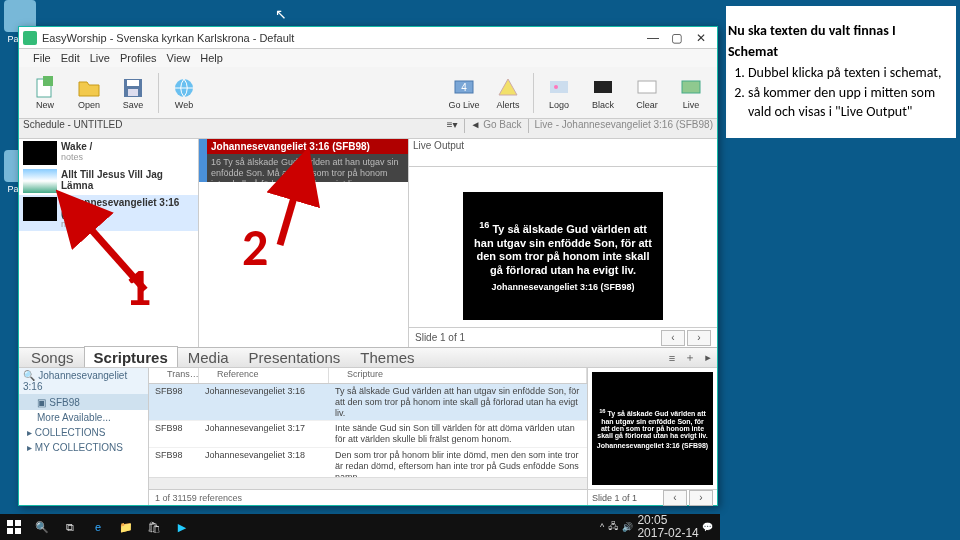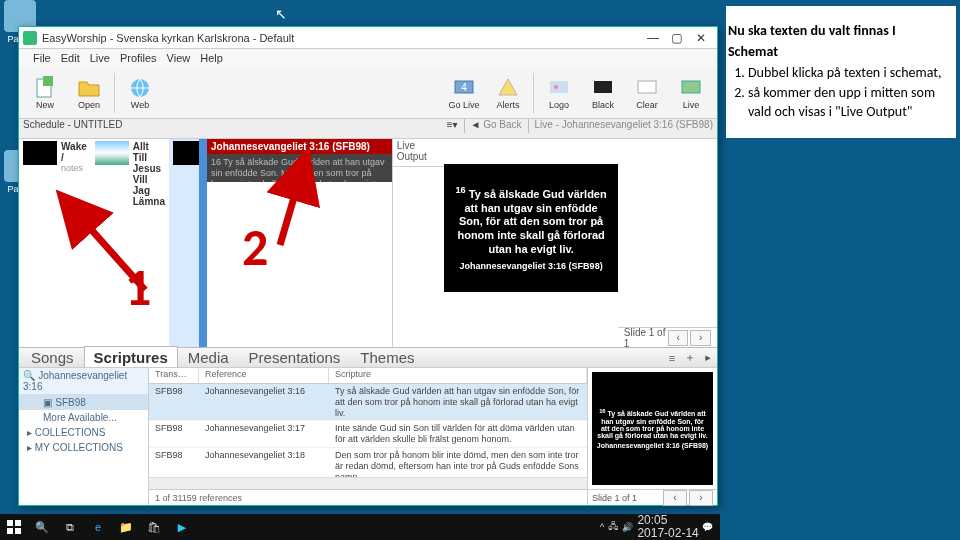--- a/index.html
+++ b/index.html
@@ -18,21 +18,21 @@
   .tbtn { width: 44px; height: 48px; display: flex; flex-direction: column; align-items: center; justify-content: center; font-size: 9px; color: #333; }
   .tbtn svg { width: 24px; height: 24px; }
   .tool-sep { width: 1px; height: 40px; background: #ccc; margin: 0 3px; }
   .tool-spacer { flex: 1; }
   
   .schedbar { height: 20px; background: #eee; border-bottom: 1px solid #ccc; display: flex; align-items: flex-start; padding: 0 4px; font-size: 10px; color: #444; }
   .schedbar .sep { width: 1px; height: 14px; background: #bbb; margin: 0 6px; }
   .schedbar .grey { color: #888; }
   
   .main-split { flex: 1; display: flex; min-height: 0; }
-  .col { display: flex; flex-direction: row; }
+  .col { display: flex; flex-direction: column; }
   .col-left { width: 180px; background: #fff; border-right: 1px solid #ccc; }
   .col-mid { width: 210px; background: #fff; border-right: 1px solid #ccc; }
   .col-right { flex: 1; background: #fff; }
   .sched-item { display: flex; align-items: flex-start; padding: 2px 4px; gap: 4px; }
   .sched-thumb { width: 34px; height: 24px; background: #000; flex-shrink: 0; }
   .sched-thumb.sky { background: linear-gradient(#8cf,#fff,#4a8); }
   .sched-texts { flex: 1; font-size: 10px; }
   .sched-title { color: #333; font-weight: 600; }
   .sched-sub { color: #999; font-size: 9px; }
   .sched-item.sel { background: #d9eaff; }
@@ -51,24 +51,24 @@
   .lib-tabs { height: 20px; background: linear-gradient(#f8f8f8,#e4e4e4); border-top: 1px solid #bbb; display: flex; align-items: center; padding: 0 2px; }
   .lib-tab { padding: 2px 9px; font-size: 15px; color: #555; border: 1px solid transparent; }
   .lib-tab.active { background: #fff; border: 1px solid #bbb; border-bottom: 1px solid #fff; color: #333; font-weight: 600; }
   .lib-tab-icons { margin-left: auto; display: flex; gap: 4px; }
   .lib-tab-icons .ic { width: 14px; height: 14px; color: #555; display:flex; align-items:center; justify-content:center;}
   .lib-body { height: 138px; display: flex; background: #fff; border-top: 1px solid #ccc; }
   .lib-left { width: 130px; border-right: 1px solid #ccc; font-size: 10px; }
   .lib-search { background: #eaf3fb; border-bottom: 1px solid #cfe1ef; padding: 2px 4px; color: #4a6a85; }
   .lib-tree-item { padding: 2px 8px; color: #4a6a85; }
   .lib-tree-item.sel { background: #cfe1ef; }
-  .lib-tree-sub { padding-left: 24px; }
+  .lib-tree-sub { padding-left: 18px; }
   .lib-mid { flex: 1; display: flex; flex-direction: column; }
   .lib-head { display: flex; height: 16px; border-bottom: 1px solid #ccc; font-size: 9px; color: #666; }
-  .lib-head div { padding: 1px 6px; border-right: 1px solid #ddd; }
+  .lib-head div { padding: 1px 18px; border-right: 1px solid #ddd; }
   .lh-trans { width: 50px; } .lh-ref { width: 130px; } .lh-scr { flex: 1; }
   .lib-rows { flex: 1; overflow: hidden; }
   .lib-row { display: flex; font-size: 9px; color: #444; border-bottom: 1px solid #f0f0f0; }
   .lib-row div { padding: 2px 6px; }
   .lr-trans { width: 50px; } .lr-ref { width: 130px; } .lr-scr { flex: 1; line-height: 1.2; }
   .lib-row.sel { background: #d7e8f7; }
   .lib-status { height: 16px; border-top: 1px solid #ccc; font-size: 9px; color: #666; display: flex; align-items: center; padding: 0 6px; }
   .hscroll { height: 12px; background: #eee; border-top: 1px solid #ddd; }
   .lib-right { width: 130px; border-left: 1px solid #ccc; display: flex; flex-direction: column; }
   .lib-preview { flex: 1; background: #000; margin: 4px; color: #fff; font-size: 7px; font-weight: 700; text-align: center; display: flex; flex-direction: column; justify-content: center; padding: 4px; }
@@ -126,20 +126,28 @@
           <rect x="4" y="3" width="14" height="18" fill="#fff" stroke="#5a9"></rect>
           <rect x="10" y="0" width="10" height="10" fill="#6b6"></rect>
         </svg>
         <span>New</span>
       </div>
     <div class="tbtn">
         <svg viewBox="0 0 24 24">
           <path d="M2 6h8l2 3h10v11H2z" fill="#f2c94c" stroke="#c79a1a"></path>
         </svg>
         <span>Open</span>
+      </div>
+    <div class="tbtn">
+        <svg viewBox="0 0 24 24">
+          <rect x="3" y="3" width="18" height="18" fill="#5b7ba5"></rect>
+          <rect x="6" y="4" width="12" height="6" fill="#fff"></rect>
+          <rect x="7" y="13" width="10" height="7" fill="#dde"></rect>
+        </svg>
+        <span>Save</span>
       </div>
     <div class="tool-sep"></div>
     <div class="tbtn">
         <svg viewBox="0 0 24 24">
           <circle cx="12" cy="12" r="9" fill="#6ac0f0"></circle>
           <path d="M3 12h18M12 3a14 14 0 010 18M12 3a14 14 0 000 18" fill="none" stroke="#fff"></path>
         </svg>
         <span>Web</span>
       </div>
     <div class="tool-spacer"></div>

